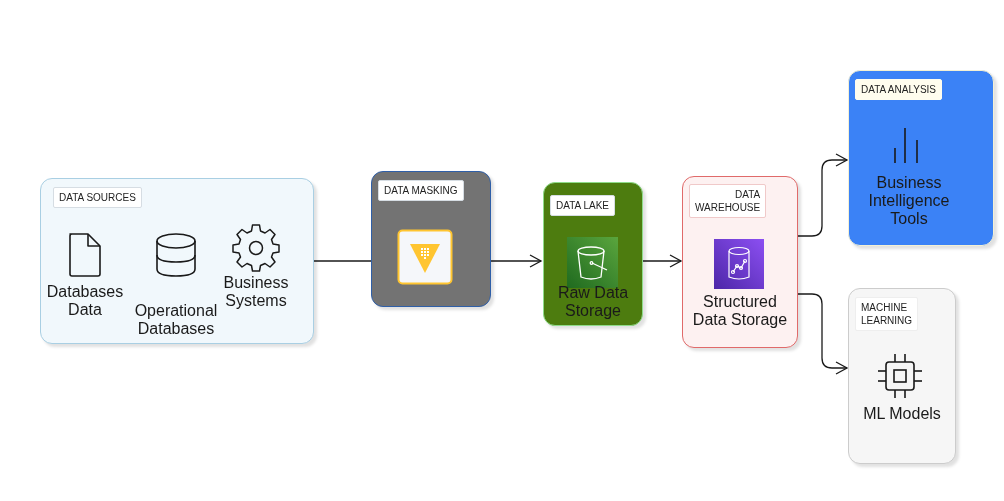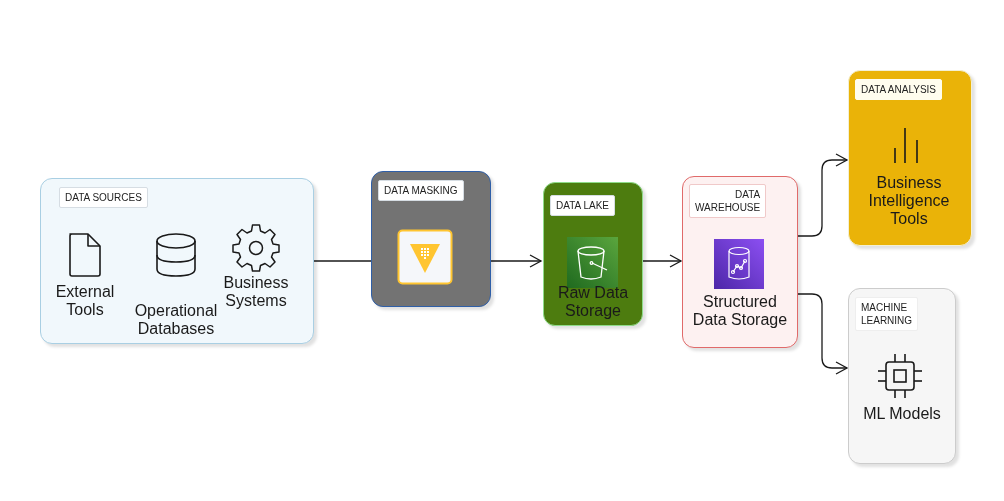--- a/index.html
+++ b/index.html
@@ -26,27 +26,27 @@
     <path d="M642 261 L681 261"></path>
     <path d="M670 255 L681 261 L670 267"></path>
     <path d="M797 236 L812 236 Q822 236 822 226 L822 170 Q822 160 832 160 L847 160"></path>
     <path d="M836 154 L847 160 L836 166"></path>
     <path d="M797 294 L812 294 Q822 294 822 304 L822 358 Q822 368 832 368 L847 368"></path>
     <path d="M836 362 L847 368 L836 374"></path>
   </g>
 </svg>
 
 <div class="group" style="left:40px; top:178px; width:274px; height:166px; border-color:#a9cfe3; background:#f1f8fc;">
-  <div class="tag" style="left:18px; top:8px;">DATA SOURCES</div>
+  <div class="tag" style="left:12px; top:8px;">DATA SOURCES</div>
 </div>
 <svg class="icon" style="left:66px; top:232px;" width="38" height="46" viewBox="0 0 38 46">
   <path d="M4 2 H22 L34 14 V42 Q34 44 32 44 H6 Q4 44 4 42 V4 Q4 2 6 2 Z" fill="none" stroke="#1a1a1a" stroke-width="1.6" stroke-linejoin="round"></path>
   <path d="M22 2 V14 H34" fill="none" stroke="#1a1a1a" stroke-width="1.6" stroke-linejoin="round"></path>
 </svg>
-<div class="label" style="left:40px; top:283px; width:90px;">External Tools</div>
+<div class="label" style="left:40px; top:283px; width:90px;">Databases Data</div>
 
 <svg class="icon" style="left:154px; top:232px;" width="44" height="46" viewBox="0 0 44 46">
   <g fill="none" stroke="#1a1a1a" stroke-width="1.6">
     <ellipse cx="22" cy="9" rx="19" ry="7"></ellipse>
     <path d="M3 9 V37 Q3 44 22 44 Q41 44 41 37 V9"></path>
     <path d="M3 23 Q3 30 22 30 Q41 30 41 23"></path>
   </g>
 </svg>
 <div class="label" style="left:131px; top:283px; width:90px;margin-top:19px;">Operational
 Databases</div>
@@ -119,21 +119,21 @@
     <path d="M19 33 L23 27 L27 29 L31 22"></path>
     <circle cx="19" cy="33" r="1.5"></circle>
       <circle cx="23" cy="27" r="1.5"></circle>
     <circle cx="27" cy="29" r="1.5"></circle>
       <circle cx="31" cy="22" r="1.5"></circle>
   </g>
 </svg>
 <div class="label" style="left:690px; top:293px; width:100px;">Structured
 Data Storage</div>
 
-<div class="group" style="left:848px; top:70px; width:124px; height:176px; border-color:#f3f0d4; background:#eab308;">
+<div class="group" style="left:848px; top:70px; width:146px; height:176px; border-color:#f3f0d4; background:#3b82f6;">
   <div class="tag" style="left:6px; top:8px; border-color:#fffdee; background:#fffdee;">DATA ANALYSIS</div>
 </div>
 <svg class="icon" style="left:890px; top:126px;" width="30" height="38" viewBox="0 0 30 38">
   <g stroke="#1a1a1a" stroke-width="1.6">
     <line x1="5" y1="22" x2="5" y2="37"></line>
     <line x1="15" y1="2" x2="15" y2="37"></line>
     <line x1="27" y1="14" x2="27" y2="37"></line>
   </g>
 </svg>
 <div class="label" style="left:860px; top:174px; width:98px;">Business

